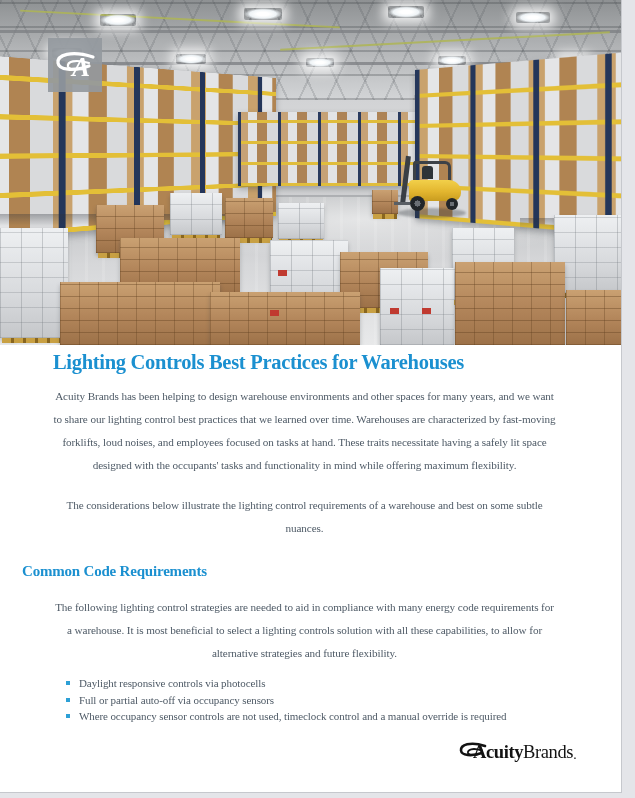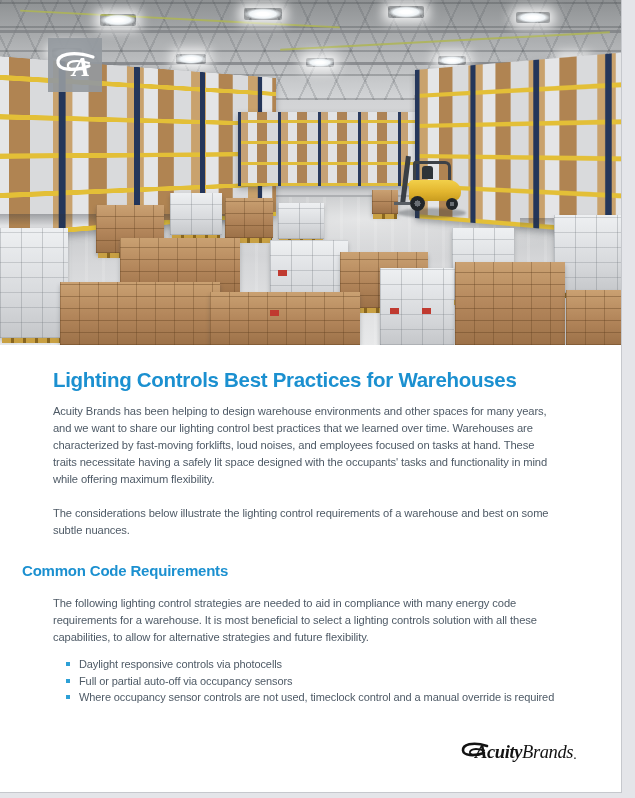--- a/index.html
+++ b/index.html
@@ -93,36 +93,36 @@
   .fl-body{position:absolute;left:13px;top:24px;width:52px;height:21px;border-radius:4px 12px 8px 3px;
     background:linear-gradient(180deg,#f2d04a 0%,#e3b62f 55%,#c99c1f 100%);}
   .fl-wheel{position:absolute;border-radius:50%;background:radial-gradient(circle at 50% 50%, #6a6f75 0 28%, #22262a 30%);}
   .fl-wheel.front{left:14px;top:40px;width:15px;height:15px;}
   .fl-wheel.rear{left:50px;top:42px;width:12px;height:12px;}
   .hero-badge{
     position:absolute;left:48px;top:38px;width:54px;height:54px;
     background:rgba(148,153,158,.92);display:flex;align-items:center;justify-content:center;
   }
   
-  .content{position:absolute;left:0;top:342px;width:553px;color:#4e5a66;}
+  .content{position:absolute;left:0;top:325px;width:553px;color:#4e5a66;font-family:Liberation Serif, serif;}
   .title{
     margin:26px 40px 0 53px;font-size:20.5px;font-weight:bold;letter-spacing:-0.3px;
     color:#1b90d0;white-space:nowrap;
   }
-  .para{margin:11px 47px 0 53px;width:503px;font-size:11.2px;line-height:17px;letter-spacing:-0.1px;}
+  .para{margin:11px 47px 0 53px;width:503px;font-size:11.2px;line-height:23px;letter-spacing:-0.1px;text-align:center;}
   .para.p2{margin-top:17px;}
   .subhead{margin:23px 47px 0 22px;font-size:15px;font-weight:bold;color:#1b90d0;letter-spacing:-0.2px;}
   .para.p3{margin-top:16px;}
   ul.req{list-style:none;margin:10px 40px 0 66px;padding:0;width:500px;}
   ul.req li{position:relative;padding-left:13px;font-size:11px;line-height:16.5px;letter-spacing:-0.1px;}
   .bullet-sq{position:absolute;left:0;top:6px;width:4px;height:4px;background:#2da0d6;}
   
   .brand{position:absolute;top:741px;right:44px;display:flex;align-items:center;color:#131313;}
   .brand svg{margin-right:-15px;position:relative;top:-1px;}
-  .brand-text{font-family:"Liberation Serif", serif;font-style:italic;font-size:18.5px;letter-spacing:-0.4px;}
+  .brand-text{font-family:"Liberation Serif", serif;font-size:18.5px;letter-spacing:-0.4px;}
   .brand-bold{font-weight:bold;}
   .brand-period{font-size:14px;position:relative;top:2px;}
 </style>
 </head>
 <body>
 
 <div class="page">
 
   <div class="hero">
     <div class="ceiling"></div>

